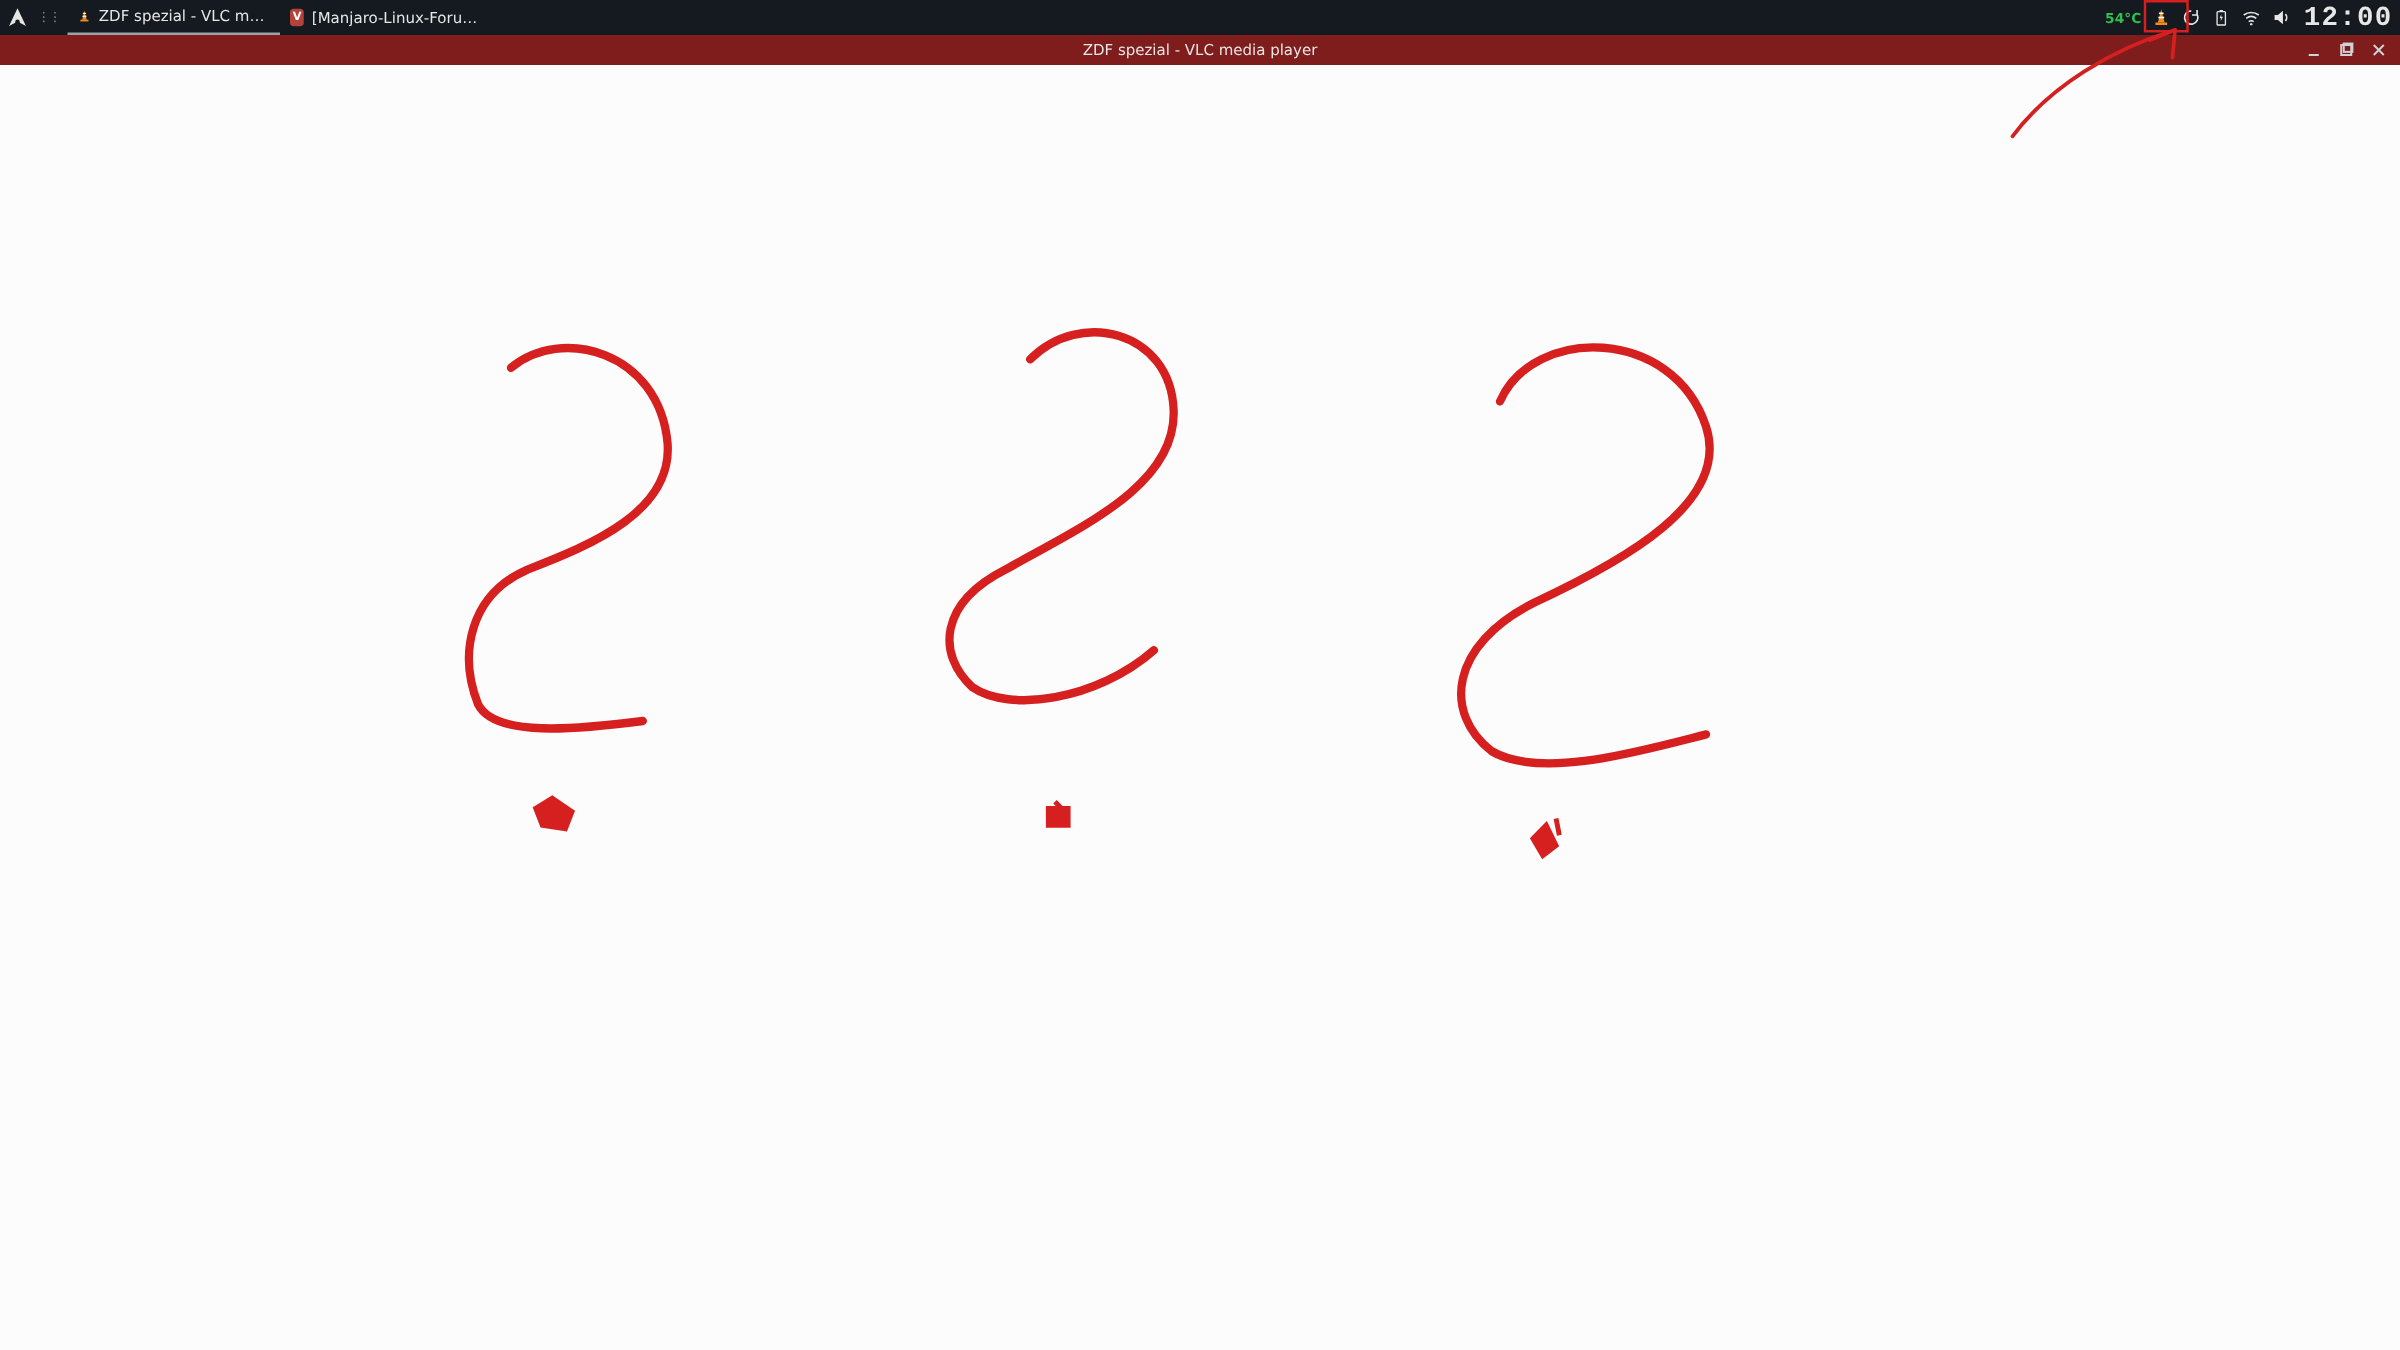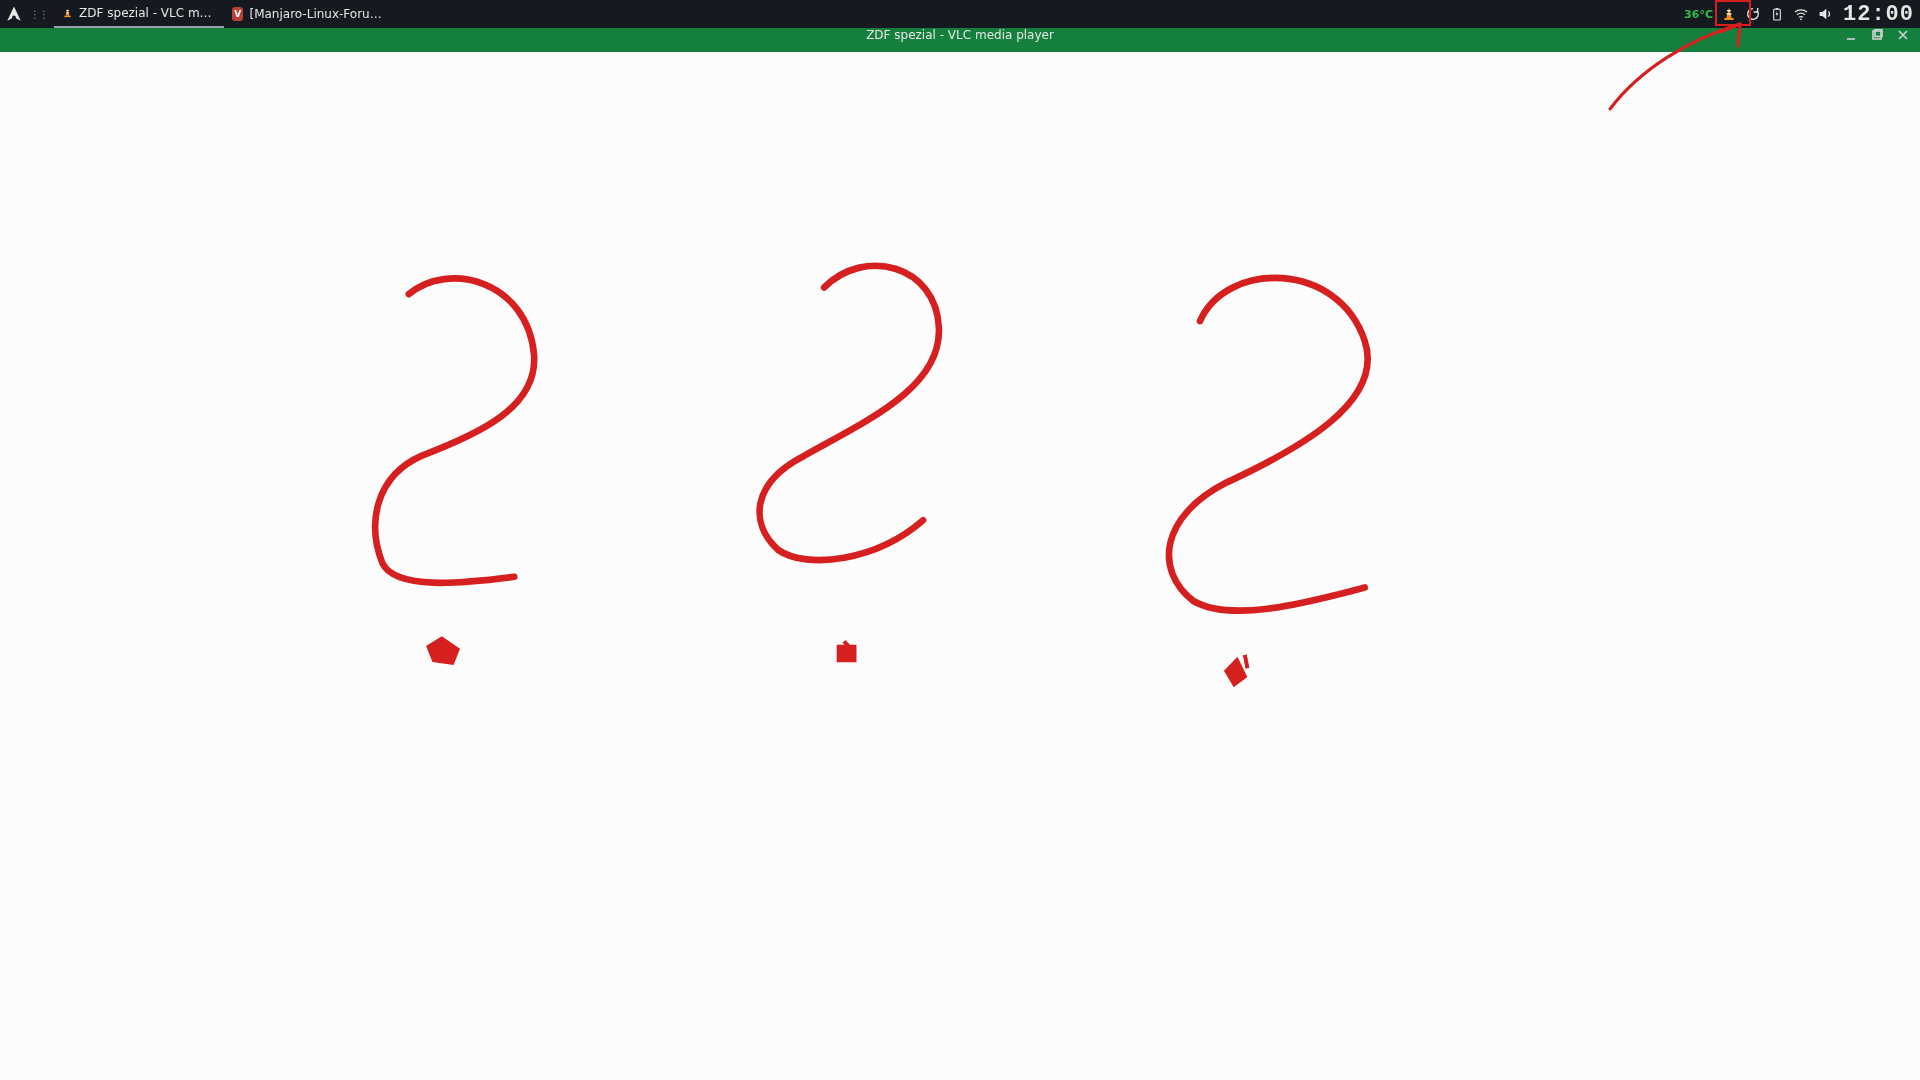--- a/index.html
+++ b/index.html
@@ -39,21 +39,21 @@
     font-family: "DSEG7", "Courier New", monospace;
     font-size: 22px; letter-spacing: 1px; color: #e6e6e6; font-weight: bold;
     padding: 0 2px;
     text-shadow: 0 0 1px #000;
     font-variant-numeric: tabular-nums;
   }
 
   
   .vlc-titlebar {
     position: absolute; top: 28px; left: 0; right: 0; height: 24px;
-    background: #15803d; color: #e6e6e6; display: flex; align-items: flex-start;
+    background: #7f1d1d; color: #e6e6e6; display: flex; align-items: center;
     font-size: 12px;
   }
   .vlc-titlebar .title { position: absolute; left: 50%; transform: translateX(-50%); }
   .vlc-titlebar .win-controls { margin-left: auto; display: flex; gap: 12px; padding-right: 10px; }
   .vlc-titlebar .win-btn { width: 14px; height: 14px; display: flex; align-items: center; justify-content: center; cursor: pointer; }
   .vlc-titlebar .win-btn svg { width: 12px; height: 12px; stroke: #cfd3d6; fill: none; stroke-width: 1.6; }
 
   
   .content {
     position: absolute; top: 52px; left: 0; right: 0; bottom: 0; background: #fcfcfc;
@@ -84,21 +84,21 @@
     </svg>
     <span class="label">ZDF spezial - VLC media pl…</span>
   </div>
 
   <div class="task">
     <span class="browser-badge">V</span>
     <span class="label">[Manjaro-Linux-Forum - Ei…</span>
   </div>
 
   <div class="tray">
-    <span class="temp">36°C</span>
+    <span class="temp">54°C</span>
 
     <span class="tray-icon vlc-tray-box">
       <svg class="vlc-cone" viewBox="0 0 24 24">
         <path d="M12 2 L16 18 H8 Z" fill="#f28c1e"></path>
         <rect x="9.2" y="6" width="5.6" height="2" fill="#fff"></rect>
         <rect x="8.5" y="11" width="7" height="2" fill="#fff"></rect>
         <rect x="5" y="18" width="14" height="3" fill="#f28c1e"></rect>
       </svg>
       <span class="red-box"></span>
     </span>

